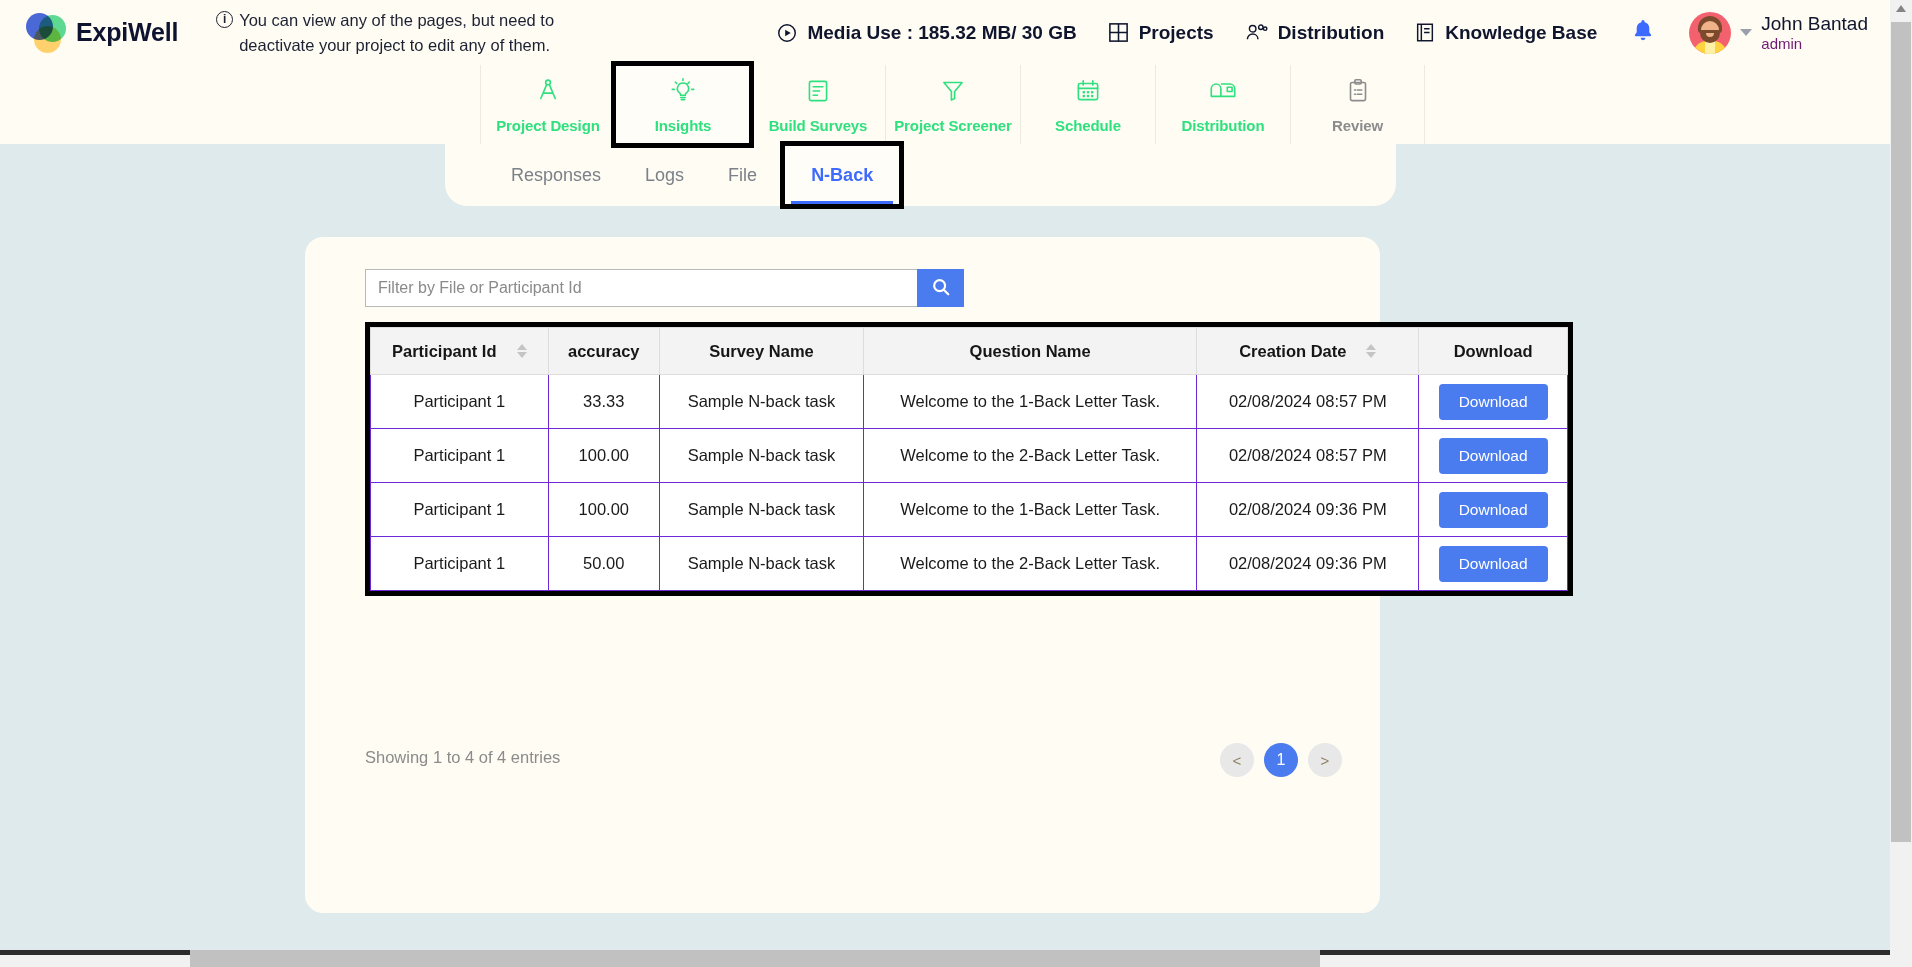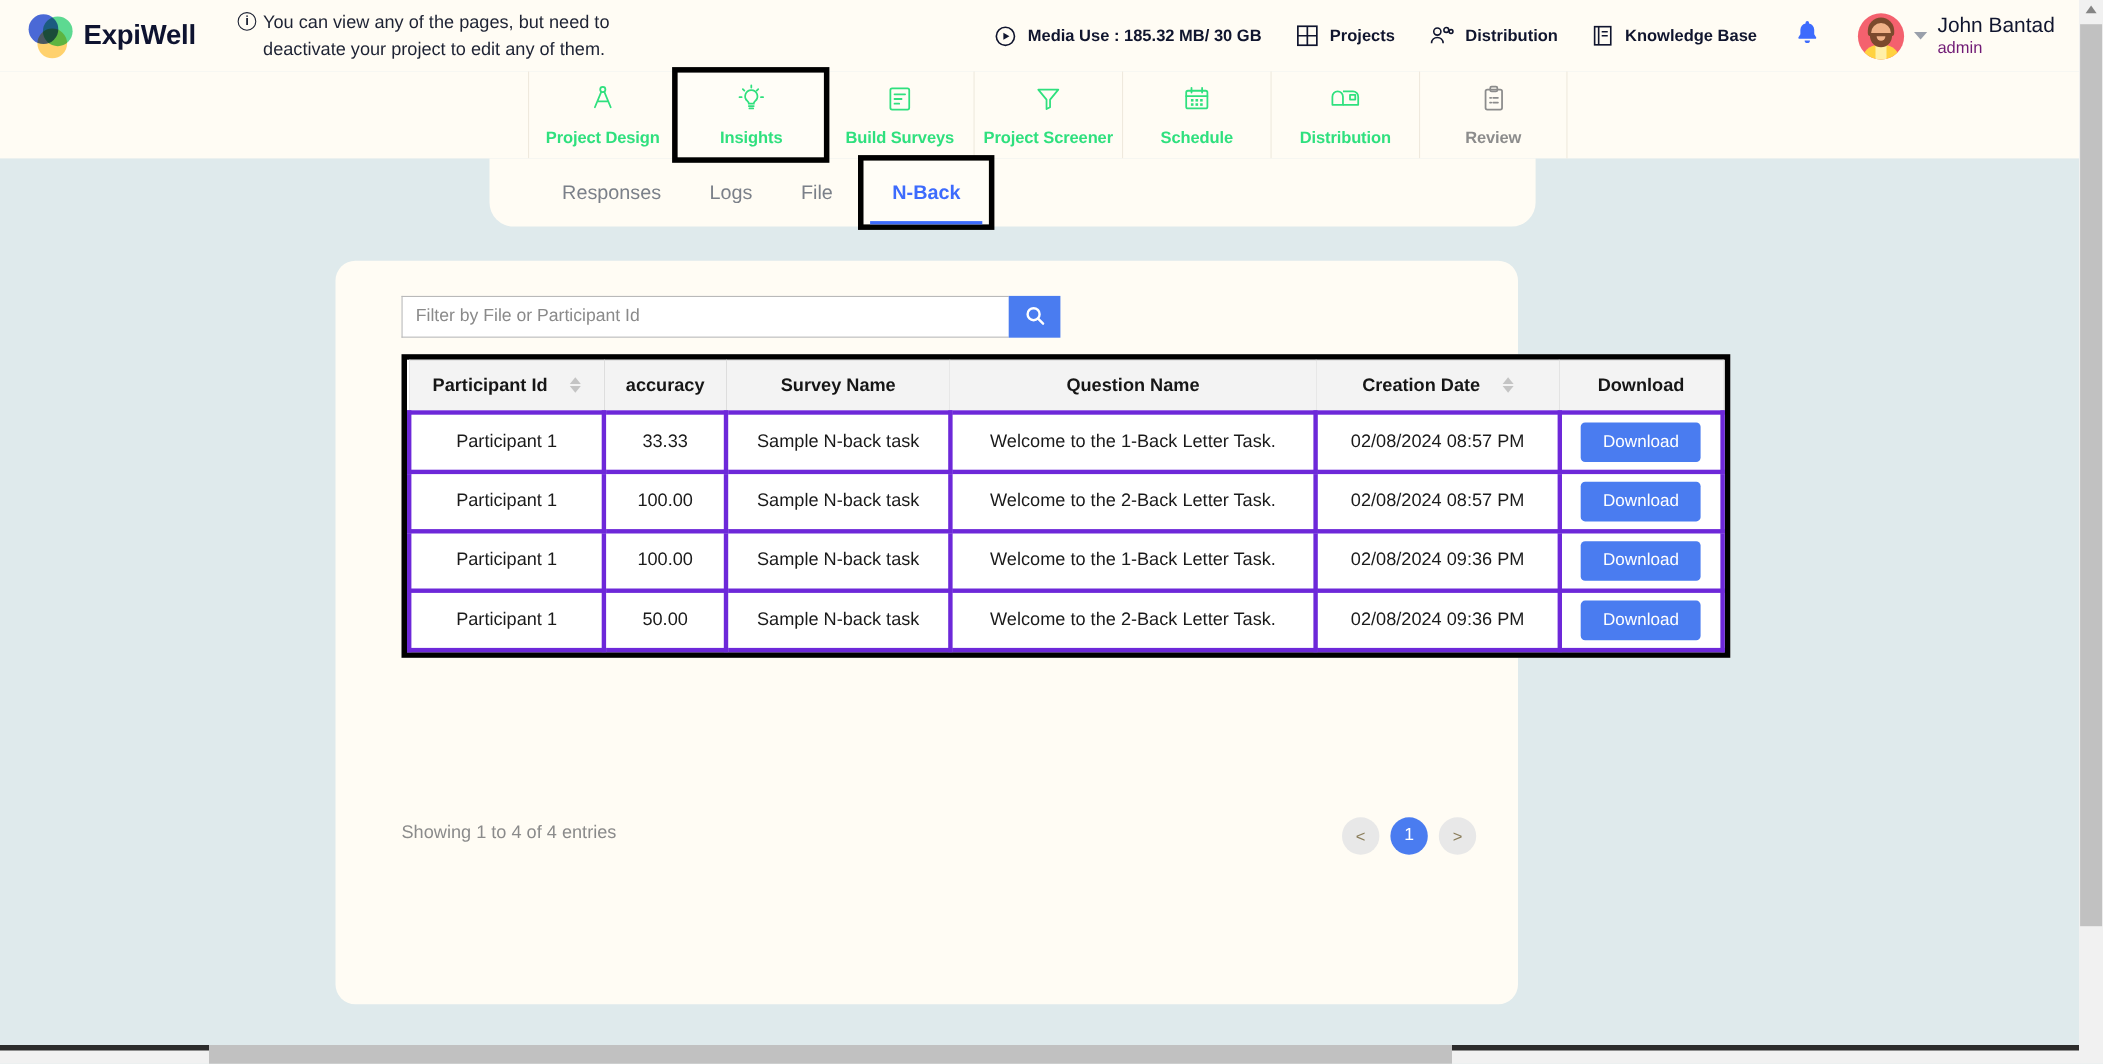--- a/index.html
+++ b/index.html
@@ -42,21 +42,21 @@
     border-radius: 50%; font-size: 12px; font-weight: bold;
     flex: 0 0 auto; margin-top: 3px; line-height: 1;
   }
 
   .hdr-right {
     position: absolute; right: 22px; top: 0; height: 65px;
     display: flex; align-items: center; gap: 30px;
   }
   .hdr-item {
     display: flex; align-items: center; gap: 9px;
-    font-size: 15px; font-weight: bold; color: #10152e;
+    font-size: 19px; font-weight: bold; color: #10152e;
     white-space: nowrap; cursor: pointer;
   }
   .hdr-item svg { display: block; }
   .bell { cursor: pointer; margin: 0 4px; }
   .user-block { display: flex; align-items: center; gap: 9px; cursor: pointer; }
   .avatar {
     width: 42px; height: 42px; border-radius: 50%;
     background: #f4616e; position: relative; overflow: hidden;
     flex: 0 0 auto;
   }
@@ -171,21 +171,21 @@
   }
   thead th .th-inner { display:flex; align-items:center; justify-content:center; gap: 20px; }
   .sort-arrows { display: inline-flex; flex-direction: column; gap: 2px; }
   .sort-arrows i {
     width: 0; height: 0; display: block;
     border-left: 5px solid transparent; border-right: 5px solid transparent;
   }
   .sort-arrows i.up   { border-bottom: 6px solid #c4c4c4; }
   .sort-arrows i.down { border-top: 6px solid #c4c4c4; }
   tbody td {
-    height: 54px; border: 4px solid #6d28d9;
+    height: 54px; border: 1px solid #6d28d9;
     font-size: 16.5px; color: #1a1a1a; text-align: center;
     background: #fff;
   }
   .dl-btn {
     display: inline-block; background: #4a7cf0; color: #fff;
     font-size: 15.5px; border: none; border-radius: 4px;
     padding: 9px 20px; cursor: pointer;
     font-family: "Liberation Sans", sans-serif;
   }
 

